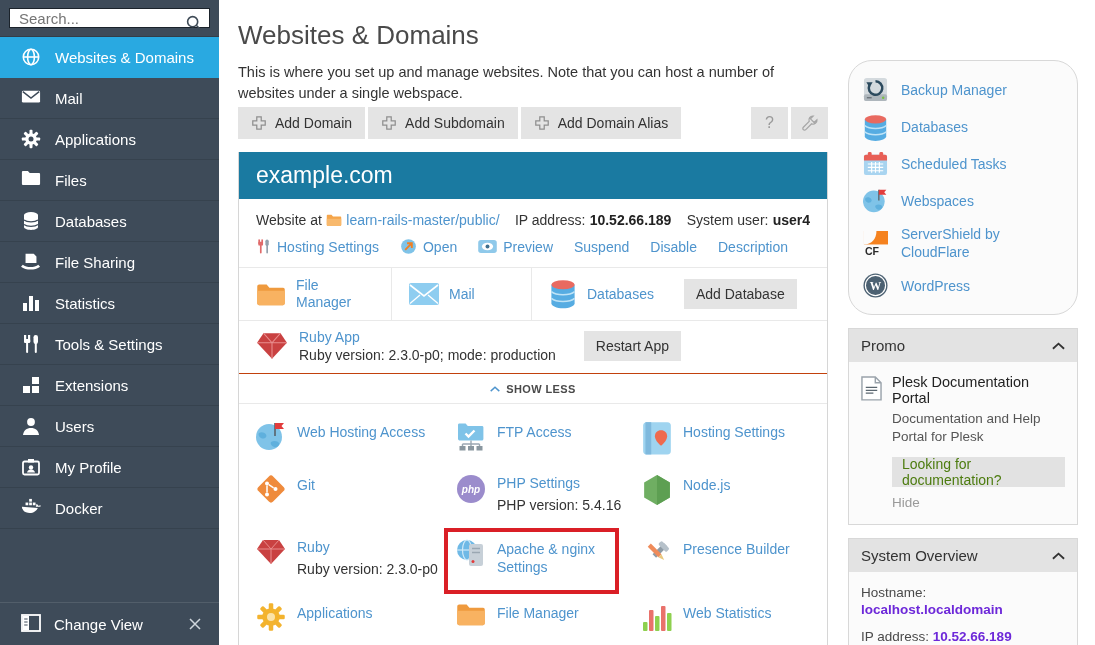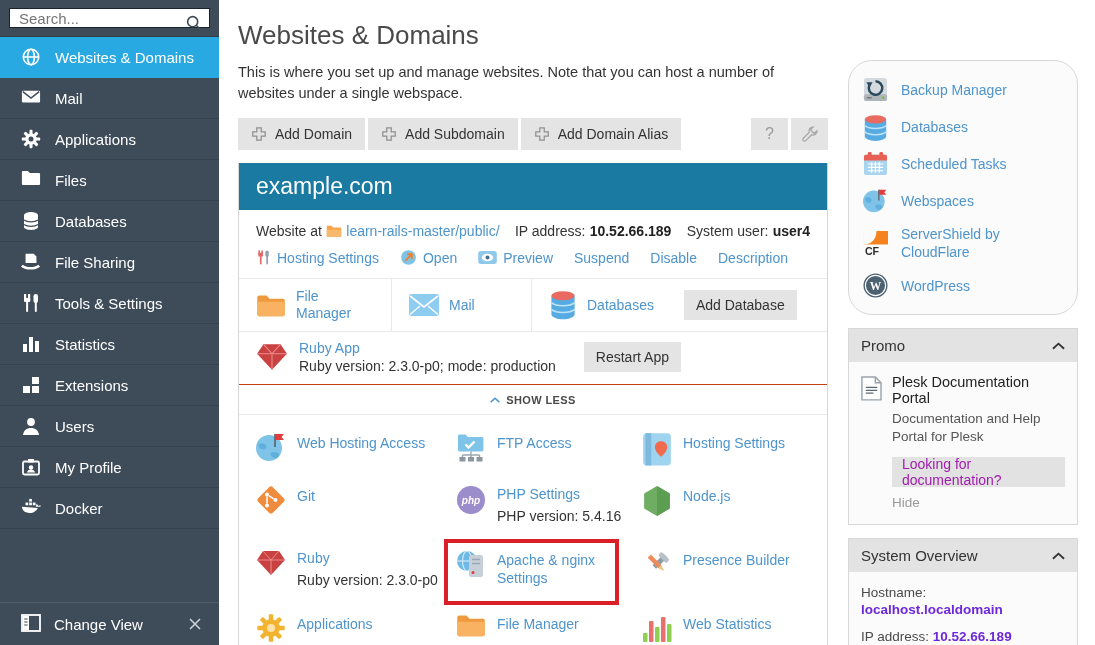--- a/index.html
+++ b/index.html
@@ -19,21 +19,21 @@
   .nav-item.active{background:#29a9e1;border-bottom-color:#29a9e1;}
   .nav-icon{width:20px;height:20px;flex:0 0 20px;}
   .change-view{position:absolute;bottom:0;left:0;right:0;height:42px;display:flex;align-items:center;
     gap:13px;padding-left:21px;color:#fff;font-size:15px;border-top:1px solid #525e6a;cursor:pointer;}
   .cv-close{margin-left:auto;margin-right:18px;width:12px;height:12px;cursor:pointer;}
 
   
   .main{position:absolute;left:238px;top:0;width:590px;}
   .page-title{margin:20px 0 0;font-size:26px;font-weight:400;color:#4a4a4a;}
   .page-desc{margin-top:11px;width:585px;font-size:14.5px;line-height:21px;color:#333;}
-  .toolbar{margin-top:14px;display:flex;gap:3px;align-items:center;}
+  .toolbar{margin-top:3px;display:flex;gap:3px;align-items:center;}
   .btn{height:32px;background:#e4e4e4;border:none;display:inline-flex;align-items:center;gap:8px;
     padding:0 13px;font-size:14px;color:#333;font-family:inherit;cursor:pointer;}
   .toolbar-right{margin-left:auto;display:flex;gap:3px;}
   .icon-btn{width:37px;height:32px;background:#e4e4e4;display:flex;align-items:center;justify-content:center;
     color:#9a9a9a;font-size:16px;cursor:pointer;}
 
   
   .card{margin-top:13px;width:590px;border:1px solid #d6d6d6;border-top:none;box-sizing:border-box;background:#fff;}
   .card-header{height:47px;background:#1a7aa1;color:#fff;font-size:23px;line-height:47px;padding-left:17px;}
   .info-row{display:flex;align-items:center;padding:13px 17px 0;font-size:14px;color:#333;white-space:nowrap;}
@@ -74,21 +74,21 @@
     cursor:pointer;line-height:18px;}
   .sc-icon{width:25px;height:25px;flex:0 0 25px;}
   .rhead{height:33px;background:#e3e3e3;display:flex;align-items:center;justify-content:space-between;
     padding:0 12px;font-size:15px;color:#333;cursor:pointer;}
   .rbody{padding:12px;}
   .promo-item{display:flex;gap:10px;}
   .pi-icon{width:21px;height:26px;flex:0 0 21px;margin-top:2px;}
   .pi-title{font-size:14.5px;color:#222;}
   .pi-desc{font-size:13.5px;color:#555;line-height:18px;margin-top:4px;}
   .promo-btn{margin:11px 0 0 31px;height:30px;background:#e2e2e2;display:inline-flex;align-items:center;
-    padding:0 10px;font-size:14px;color:#a21caf;cursor:pointer;}
+    padding:0 10px;font-size:14px;color:#4d7c0f;cursor:pointer;}
   .hide-link{margin:8px 0 2px 31px;font-size:13.5px;color:#9a9a9a;cursor:pointer;}
   .sys-row{font-size:13.5px;color:#4a4a4a;margin-bottom:10px;line-height:17px;}
   .sys-row .bval{font-weight:bold;color:#6d28d9;}
 </style>
 </head>
 <body>
 
 <div class="sidebar">
   <div class="search-wrap">
     <input class="search-input" type="text" placeholder="Search..." style="">
@@ -160,42 +160,42 @@
             <path d="M5 2h9l3 3v7H5z" fill="#fff"></path>
             <path d="M2 14c4 3.5 13 3.5 17 0l2 2.2c-5.5 4.2-15.5 4.2-21 0z" fill="#fff"></path>
           </svg>
         </span>
       <span>File Sharing</span>
     </div>
     <div class="nav-item">
       <span class="nav-icon">
         <svg viewBox="0 0 20 20">
             <g fill="#fff">
+              <rect x="2" y="10" width="4" height="8"></rect>
+              <rect x="8" y="3" width="4" height="15"></rect>
+              <rect x="14" y="7" width="4" height="11"></rect>
+            </g>
+          </svg>
+        </span>
+      <span>Statistics</span>
+    </div>
+    <div class="nav-item">
+      <span class="nav-icon">
+        <svg viewBox="0 0 20 20">
+            <g fill="#fff">
               <rect x="3" y="1" width="2.2" height="7"></rect>
               <rect x="7" y="1" width="2.2" height="7"></rect>
               <rect x="3" y="5" width="6.2" height="4" rx="1"></rect>
               <rect x="5.1" y="8" width="2" height="11" rx="1"></rect>
               <rect x="12.5" y="1" width="4.5" height="9" rx="2.2"></rect>
               <rect x="13.8" y="8" width="2" height="11" rx="1"></rect>
             </g>
           </svg>
         </span>
       <span>Tools &amp; Settings</span>
-    </div>
-    <div class="nav-item">
-      <span class="nav-icon">
-        <svg viewBox="0 0 20 20">
-            <g fill="#fff">
-              <rect x="2" y="10" width="4" height="8"></rect>
-              <rect x="8" y="3" width="4" height="15"></rect>
-              <rect x="14" y="7" width="4" height="11"></rect>
-            </g>
-          </svg>
-        </span>
-      <span>Statistics</span>
     </div>
     <div class="nav-item">
       <span class="nav-icon">
         <svg viewBox="0 0 20 20">
             <g fill="#fff">
               <rect x="2" y="11" width="7" height="7"></rect>
               <rect x="11" y="11" width="7" height="7"></rect>
               <rect x="11" y="2" width="7" height="7"></rect>
             </g>
           </svg>

